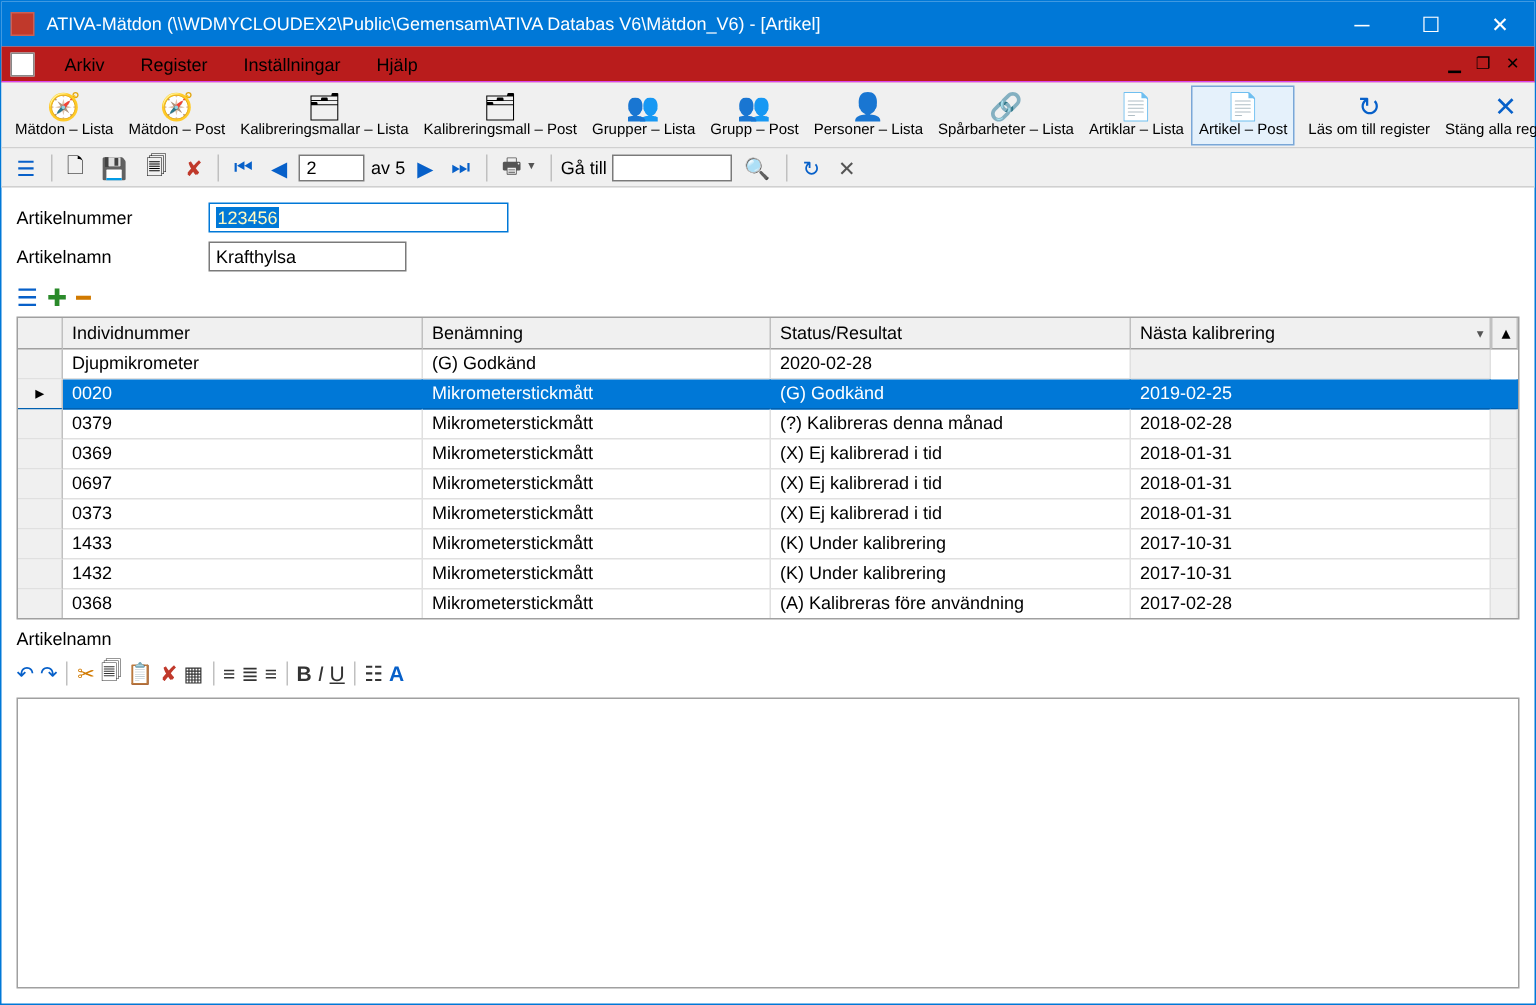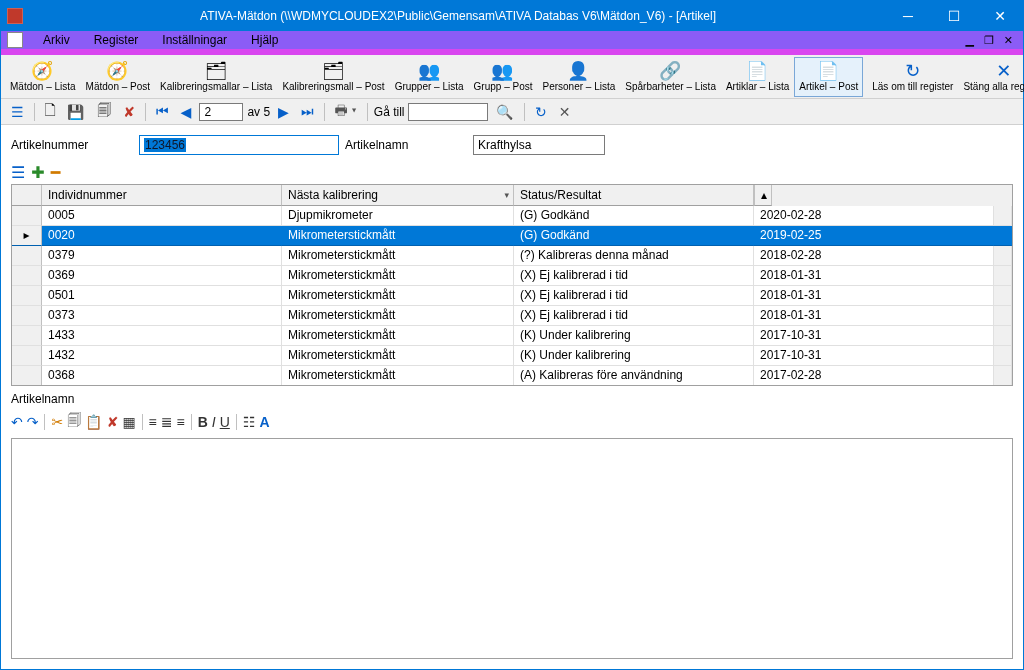--- a/index.html
+++ b/index.html
@@ -26,33 +26,33 @@
     display: flex;
     align-items: center;
     font-size: 12px;
   }
   .titlebar .app-icon {
     width: 16px; height: 16px;
     margin: 0 6px;
     background: #c0392b;
     border: 1px solid #fff3;
   }
-  .titlebar .title { flex: 1; padding-left: 2px; text-align: center; }
+  .titlebar .title { flex: 1; padding-left: 2px; }
   .titlebar .win-btn {
     width: 46px; height: 30px;
     display: flex; align-items: center; justify-content: center;
     font-size: 14px;
     color: #fff;
   }
   .titlebar .win-btn.close { background: transparent; }
 
   .menubar {
     height: 24px;
-    background: #8b5cf6;
-    border-bottom: 6px solid #d946ef;
+    background: #b91c1c;
+    border-bottom: 1px solid #d946ef;
     display: flex;
     align-items: center;
     padding: 0 6px;
     gap: 4px;
   }
   .menubar .menu-item { padding: 2px 10px; }
   .menubar .mdi-controls { margin-left: auto; display:flex; gap:2px; }
   .menubar .mdi-controls span { padding: 0 4px; font-size: 11px; cursor:default;}
   .menubar .doc-icon { width:16px; height:16px; border:1px solid #888; background:#fff; margin-right:6px; display:inline-block;}
 
@@ -91,28 +91,28 @@
     padding: 0 6px;
     gap: 4px;
   }
   .tbr-ico { font-size:14px; padding:2px 4px; display:inline-flex; align-items:center; }
   .tbr-sep { width:1px; height:18px; background:#c0c0c0; margin:0 2px; }
   .tbr-input { width:44px; height:18px; border:1px solid #7a7a7a; padding:0 4px; font-size:12px; }
 
   .form-area {
     padding: 10px 10px 6px 10px;
     display: flex;
-    flex-direction: row;
+    flex-direction: column;
     gap: 6px;
     font-size: 12px;
   }
   .form-row { display:flex; align-items:center; gap: 8px; }
   .form-row label { width: 120px; }
   .form-row input { height: 20px; border:1px solid #7a7a7a; padding: 1px 4px; font-size:12px; }
-  .sel-text { background:#0078d7; color:#0f172a; padding:0 1px; }
+  .sel-text { background:#0078d7; color:#fef9c3; padding:0 1px; }
 
   .mini-tb {
     display:flex; align-items:center; gap:6px; padding: 2px 10px;
   }
   .mini-tb span { font-size:16px; }
 
   .grid-wrap {
     margin: 0 10px;
     border: 1px solid #a0a0a0;
     height: 202px;
@@ -279,28 +279,28 @@
   <div class="mini-tb">
     <span class="blue">☰</span>
     <span class="green">✚</span>
     <span class="orange">━</span>
   </div>
 
   <div class="grid-wrap">
     <div class="grid-header">
       <div class="cell row-head"></div>
       <div class="cell">Individnummer</div>
+      <div class="cell">Benämning</div>
+      <div class="cell">Status/Resultat</div>
       <div class="cell"><span>Nästa kalibrering</span><span class="sort-ico">▾</span></div>
-      <div class="cell">Status/Resultat</div>
       <div class="cell grid-scroll" style="text-align:center;">▴</div>
     </div>
     <div class="grid-body" id="grid-body">
         <div class="grid-row">
           <div class="cell row-head"></div>
-          <div class="cell">0005</div>
           <div class="cell">Djupmikrometer</div>
           <div class="cell">(G) Godkänd</div>
           <div class="cell">2020-02-28</div>
           <div class="cell grid-scroll-track"></div>
         </div>
         <div class="grid-row selected">
           <div class="cell row-head">▸</div>
           <div class="cell">0020</div>
           <div class="cell">Mikrometerstickmått</div>
           <div class="cell">(G) Godkänd</div>
@@ -318,21 +318,21 @@
         <div class="grid-row">
           <div class="cell row-head"></div>
           <div class="cell">0369</div>
           <div class="cell">Mikrometerstickmått</div>
           <div class="cell">(X) Ej kalibrerad i tid</div>
           <div class="cell">2018-01-31</div>
           <div class="cell grid-scroll-track"></div>
         </div>
         <div class="grid-row">
           <div class="cell row-head"></div>
-          <div class="cell">0501</div>
+          <div class="cell">0697</div>
           <div class="cell">Mikrometerstickmått</div>
           <div class="cell">(X) Ej kalibrerad i tid</div>
           <div class="cell">2018-01-31</div>
           <div class="cell grid-scroll-track"></div>
         </div>
         <div class="grid-row">
           <div class="cell row-head"></div>
           <div class="cell">0373</div>
           <div class="cell">Mikrometerstickmått</div>
           <div class="cell">(X) Ej kalibrerad i tid</div>

